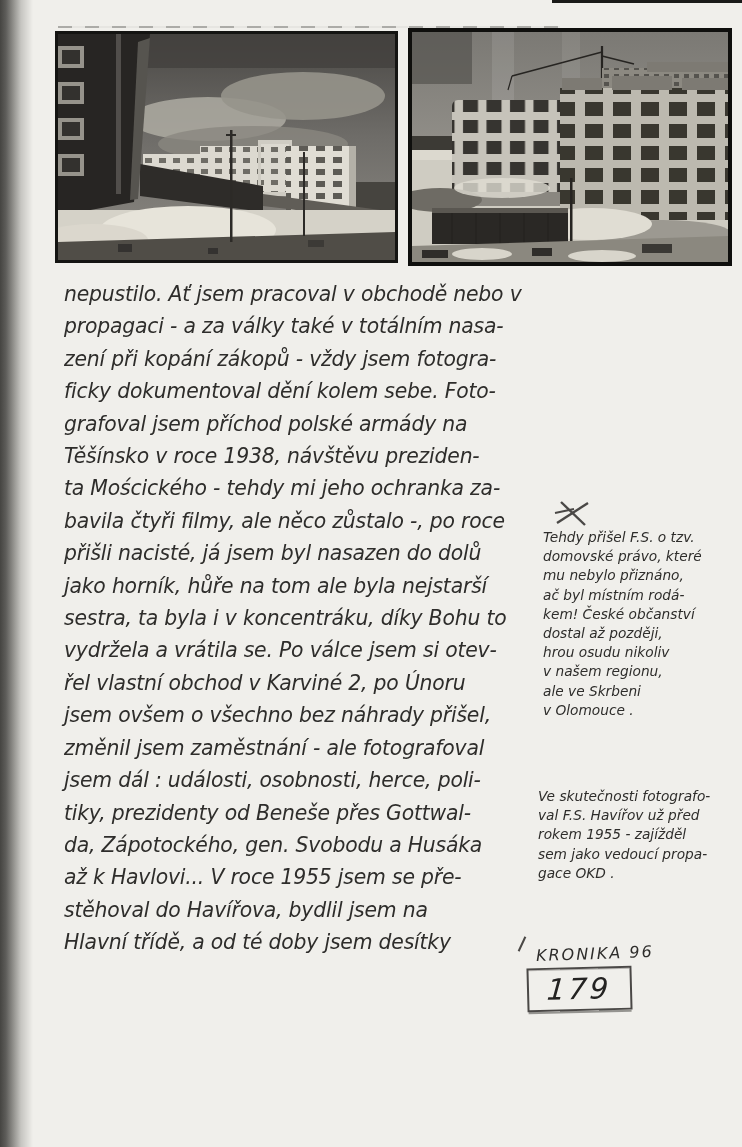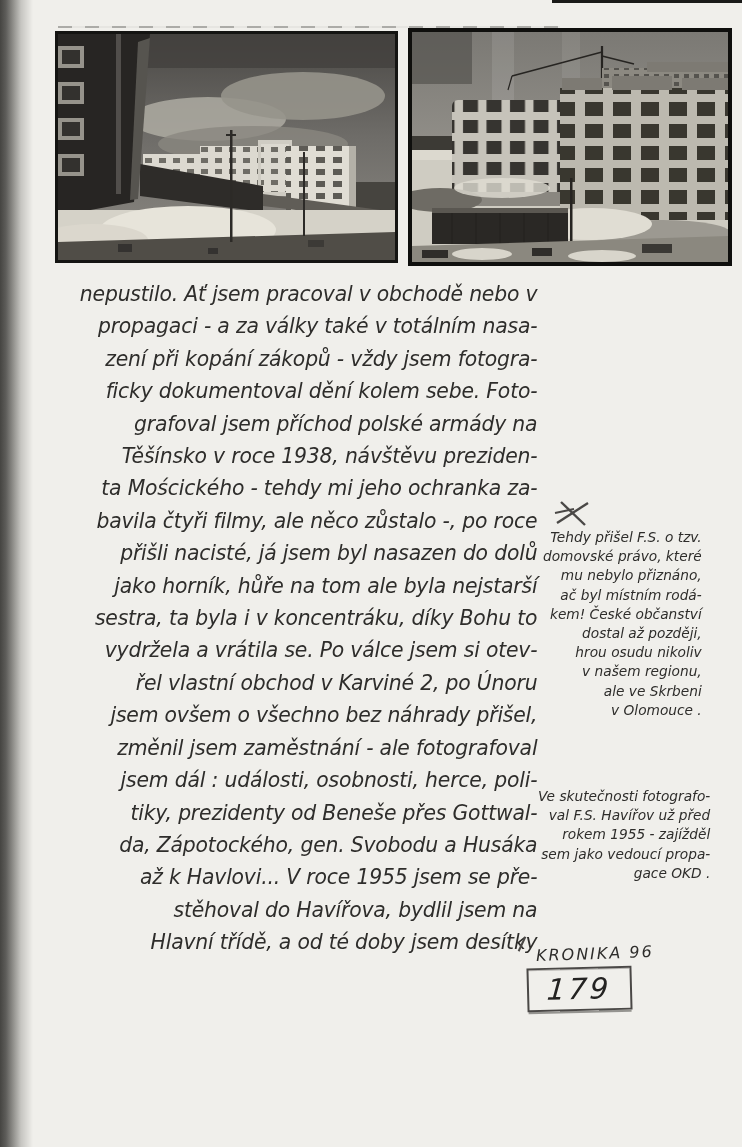--- a/index.html
+++ b/index.html
@@ -1,21 +1,21 @@
 <!DOCTYPE html>
 <html><head>
 <meta charset="utf-8">
 <style>
   html,body{margin:0;padding:0;}
   body{
     width:742px;height:1147px;position:relative;overflow:hidden;
     background:#f0efeb;
     font-family:"DejaVu Sans", sans-serif;
   }
-  .page{position:absolute;inset:0;text-align:right;}
+  .page{position:absolute;inset:0;}
   .spine{
     position:absolute;left:0;top:0;width:34px;height:100%;
     background:linear-gradient(90deg,#454441 0px,#5e5d5a 6px,#8f8e8a 13px,#c6c5c1 21px,rgba(240,239,235,0) 33px);
   }
   .topline{position:absolute;left:552px;top:0;width:190px;height:3px;background:#1a1a18;}
   .faintline{
     position:absolute;left:58px;top:26px;width:502px;height:2px;
     background:repeating-linear-gradient(90deg,rgba(70,70,66,.40) 0 14px,rgba(70,70,66,.06) 14px 27px);
   }
   figure.photo{margin:0;position:absolute;box-sizing:border-box;background:#8d8a84;}

